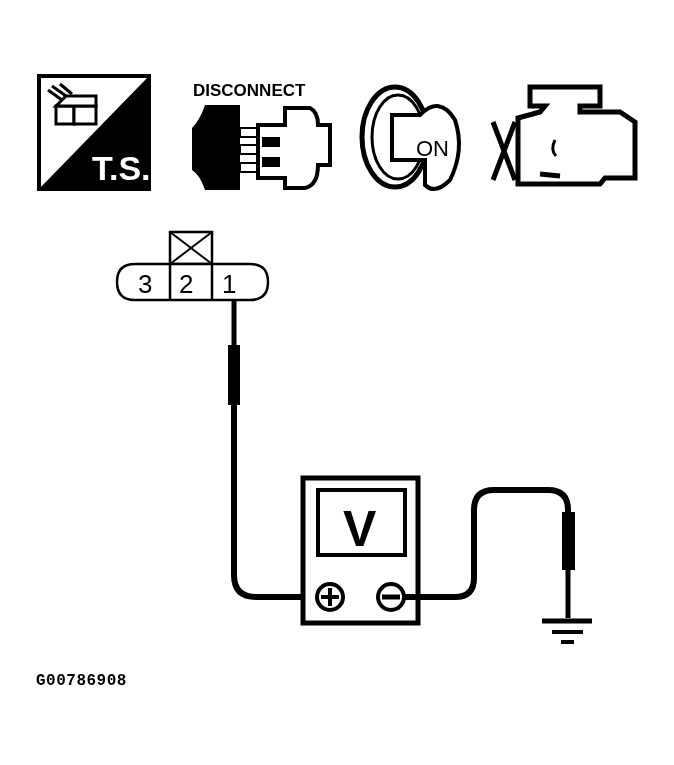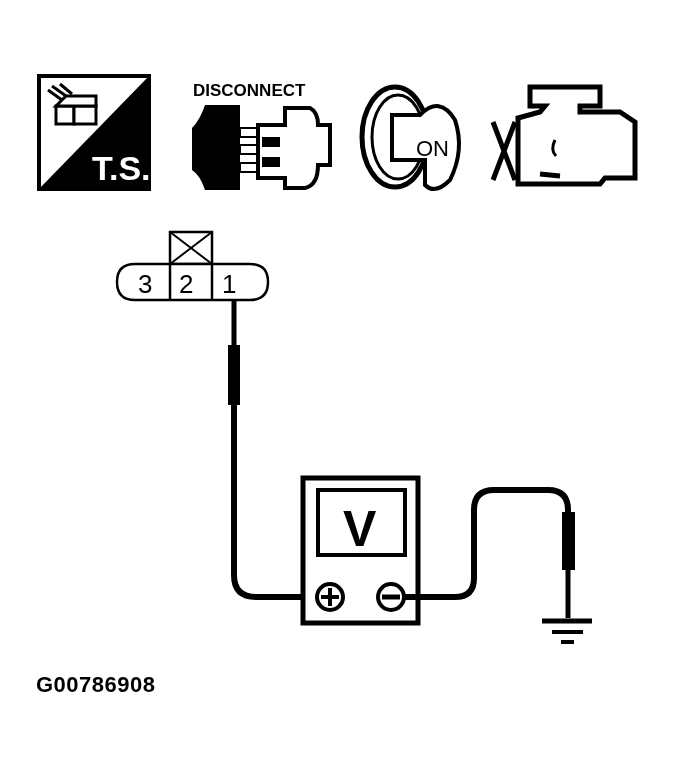--- a/index.html
+++ b/index.html
@@ -1,18 +1,18 @@
 <!DOCTYPE html>
 <html><head>
 <meta charset="utf-8">
 <style>
   html, body { margin: 0; padding: 0; background: #ffffff; }
   body { width: 674px; height: 765px; position: relative; overflow: hidden; font-family: "Liberation Sans", sans-serif; }
   svg { position: absolute; left: 0; top: 0; }
-  .caption { position: absolute; left: 36px; top: 672px; font-size: 22px; font-weight: bold; color: #000; letter-spacing: 0.5px; font-family: Liberation Sans, sans-serif; }
+  .caption { position: absolute; left: 36px; top: 672px; font-size: 16px; font-weight: bold; color: #000; letter-spacing: 0.5px; font-family: Liberation Mono, monospace; }
   .svgtext-bold { font-family: "Liberation Sans", sans-serif; font-weight: bold; }
   .svgtext { font-family: "Liberation Sans", sans-serif; }
 </style>
 </head>
 <body>
 
 <svg width="674" height="765" viewBox="0 0 674 765">
 
   <g>
     <rect x="39" y="76" width="110" height="113" fill="#fff" stroke="#000" stroke-width="4"></rect>

